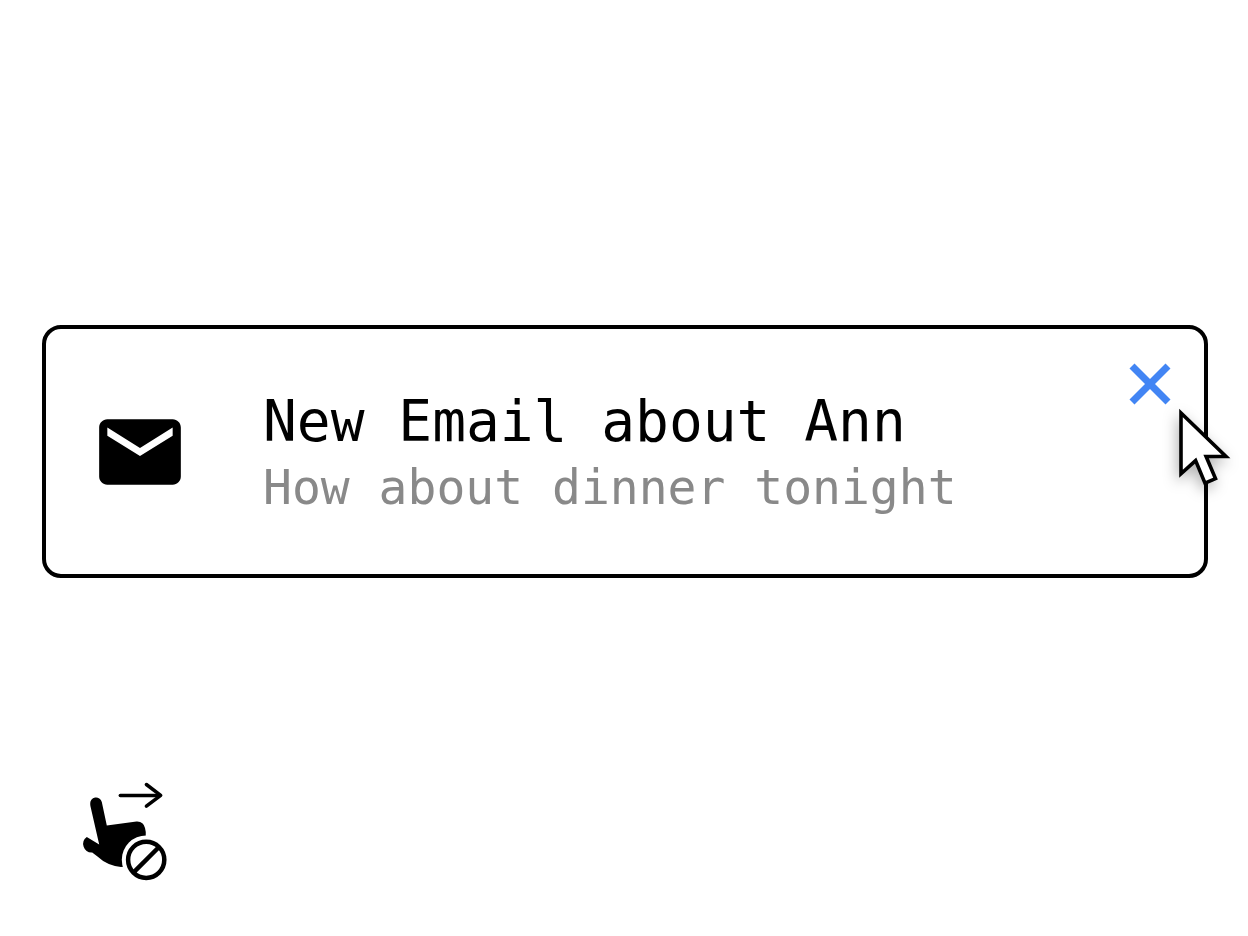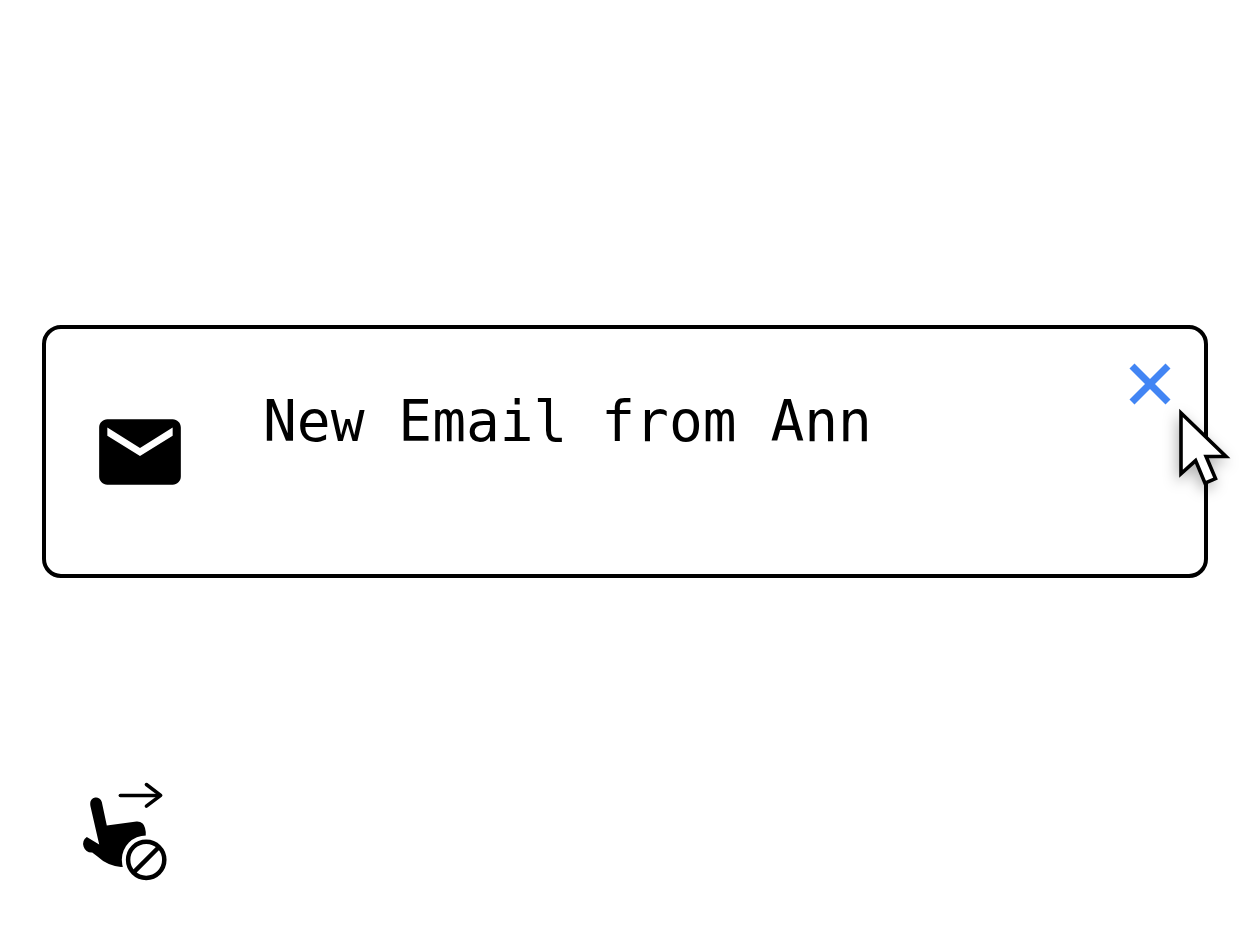--- a/index.html
+++ b/index.html
@@ -73,22 +73,23 @@
 <body>
 
 <div class="stage">
 
   <div class="card"></div>
 
   <svg class="email-icon" viewBox="0 0 24 24" aria-hidden="true">
     <path fill="#000000" d="M20 4H4c-1.1 0-2 .9-2 2v12c0 1.1.9 2 2 2h16c1.1 0 2-.9 2-2V6c0-1.1-.9-2-2-2zm0 4-8 5-8-5V6l8 5 8-5v2z"></path>
   </svg>
 
-  <div class="title">New Email from Ann</div>
+  <div class="title">New Email about Ann</div>
 
+  <div class="subtitle">How about dinner tonight</div>
 
   <button class="close-btn" aria-label="Close">
     <svg viewBox="0 0 60 60" aria-hidden="true">
       <g stroke="#4285f4" stroke-width="7" stroke-linecap="butt">
         <line x1="12" y1="12" x2="48" y2="48"></line>
         <line x1="48" y1="12" x2="12" y2="48"></line>
       </g>
     </svg>
   </button>
 

